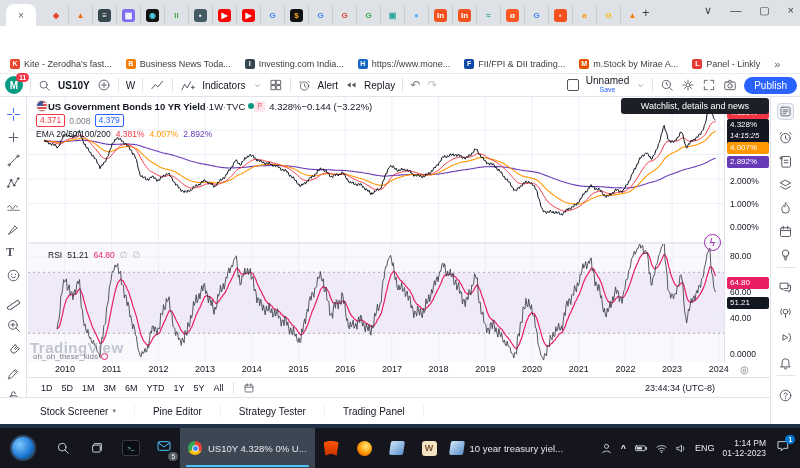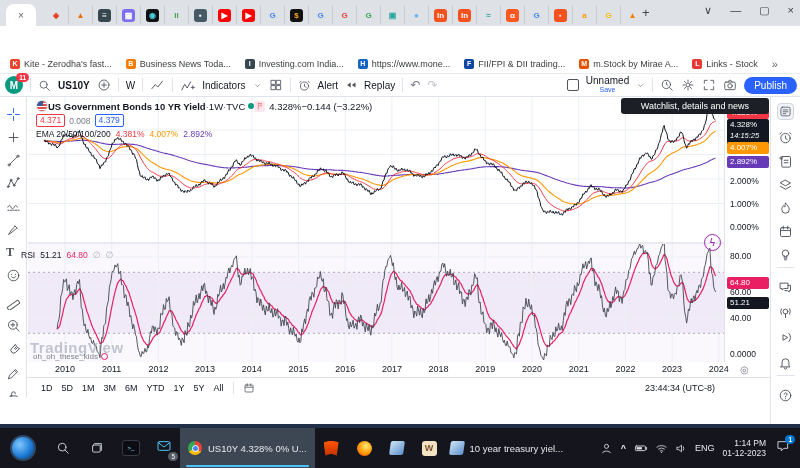--- a/index.html
+++ b/index.html
@@ -27,21 +27,21 @@
 #publish{background:#2962ff;color:#fff;font-size:10px;padding:3px 10px;border-radius:14px}
 #leftrail{left:0;top:97px;width:27px;height:300px;background:#fff;border-right:1px solid #e0e3eb;overflow:hidden}
 #rightrail{left:770px;top:97px;width:30px;height:327px;background:#fff;border-left:1px solid #e0e3eb;overflow:hidden}
 .rsel{background:#f0f3fa;border:1px solid #d1d4dc;border-radius:4px}
 #scalecol{left:724px;top:97px;width:46px;height:265px;background:#fff;border-left:1px solid #e0e3eb}
 .pbadge{position:absolute;left:2px;width:42px;border-radius:2px;color:#fff;font-size:8px;line-height:12px;padding-left:3px}
 .plab{position:absolute;left:5px;font-size:8.5px;color:#131722}
 #legend1{left:36px;top:100px;display:flex;align-items:center;font-size:9.5px}
 #legend2{left:36px;top:114px;display:flex;align-items:center;gap:4px}
 #legend3{left:36px;top:129px;display:flex;align-items:center;gap:5px;font-size:8.5px}
-#rsilegend{left:21px;top:250px;display:flex;align-items:center;gap:5px;font-size:8.5px}
+#rsilegend{left:48px;top:250px;display:flex;align-items:center;gap:5px;font-size:8.5px}
 .qbox{border:1px solid;border-radius:2px;font-size:8.5px;line-height:11px;padding:0 3px}
 #tooltip{right:31px;top:98px;background:#1c1f26;color:#fff;font-size:9px;padding:3px 20px;border-radius:3px;z-index:5}
 #axisrow{left:28px;top:362px;width:742px;height:15px;background:#fff}
 .yr{position:absolute;top:2px;width:30px;text-align:center;font-size:9px;color:#131722}
 #rangerow{left:27px;top:377px;width:743px;height:20px;background:#fff;border-top:1px solid #e0e3eb;display:flex;align-items:center;padding-left:14px;gap:9px;font-size:9px;color:#131722}
 #panelbar{left:0;top:397px;width:770px;height:27px;background:#fff;border-top:1px solid #e0e3eb;display:flex;align-items:center;padding-left:40px;gap:0;font-size:10px}
 .ptab{display:flex;align-items:center;gap:4px;padding:0 18px;border-right:1px solid #f0f3fa;height:14px}
 .ptab:first-child{padding-left:0}
 #bluestrip{left:0;top:424px;width:800px;height:4px;background:#203047}
 #taskbar{left:0;top:428px;width:800px;height:40px;background:#15151d;display:flex;align-items:center;color:#e8eaed}
@@ -222,21 +222,21 @@
       <div class="bm">
         <span class="bmico" style="background: rgb(13, 71, 161);">F</span>
         <span>FII/FPI &amp; DII trading...</span>
       </div>
       <div class="bm">
         <span class="bmico" style="background: rgb(230, 81, 0);">M</span>
         <span>m.Stock by Mirae A...</span>
       </div>
       <div class="bm">
         <span class="bmico" style="background: rgb(229, 57, 53);">L</span>
-        <span>Links - Stock</span>
+        <span>Panel - Linkly</span>
       </div>
     <span style="flex:1"></span>
     <span style="font-size:11px;color:#5f6368;margin-right:10px">»</span>
     <span style="width:1px;height:12px;background:#dadce0;margin-right:8px"></span>
     <span style="width:10px;height:9px;background:#f9c74f;border-radius:1px;margin-right:4px"></span>
 
   </div>
 
   <div class="ab" id="tvheader"></div>
   <div class="ab" id="tvleft">
@@ -639,20 +639,35 @@
       <span class="ico" style="width: 12px; height: 12px; color: rgb(80, 83, 94);">
         <svg viewBox="0 0 24 24" fill="none" stroke="currentColor" stroke-width="1.5" stroke-linecap="round" stroke-linejoin="round">
           <rect x="4" y="6" width="16" height="14" rx="2"></rect>
           <path d="M4 10.5h16M8.5 3.5V8M15.5 3.5V8"></path>
         </svg>
       </span>
       <span style="flex:1"></span>
     <span style="margin-right:55px;color:#131722">23:44:34 (UTC-8)</span>
   </div>
 
+  <div class="ab" id="panelbar">
+      <div class="ptab">
+        <span>Stock Screener</span>
+        <span style="font-size: 7px; color: rgb(120, 123, 134);">▾</span>
+      </div>
+      <div class="ptab">
+        <span>Pine Editor</span>
+      </div>
+      <div class="ptab">
+        <span>Strategy Tester</span>
+      </div>
+      <div class="ptab">
+        <span>Trading Panel</span>
+      </div>
+    </div>
 
   <div class="ab" id="bluestrip"></div>
 
   <div class="ab" id="taskbar">
     <span style="width:26px;height:26px;border-radius:50%;background:radial-gradient(circle at 35% 35%,#7ec8ff,#1976d2 60%,#0d355c);border:2px solid #2e4a66;margin:0 10px"></span>
     <span class="ico tbico" style="margin:0 10px;width:14px;height:14px">
         <svg viewBox="0 0 24 24" fill="none" stroke="currentColor" stroke-width="1.5" stroke-linecap="round" stroke-linejoin="round">
           <circle cx="10.5" cy="10.5" r="6.5"></circle>
           <path d="M15.5 15.5L21 21"></path>
         </svg>

